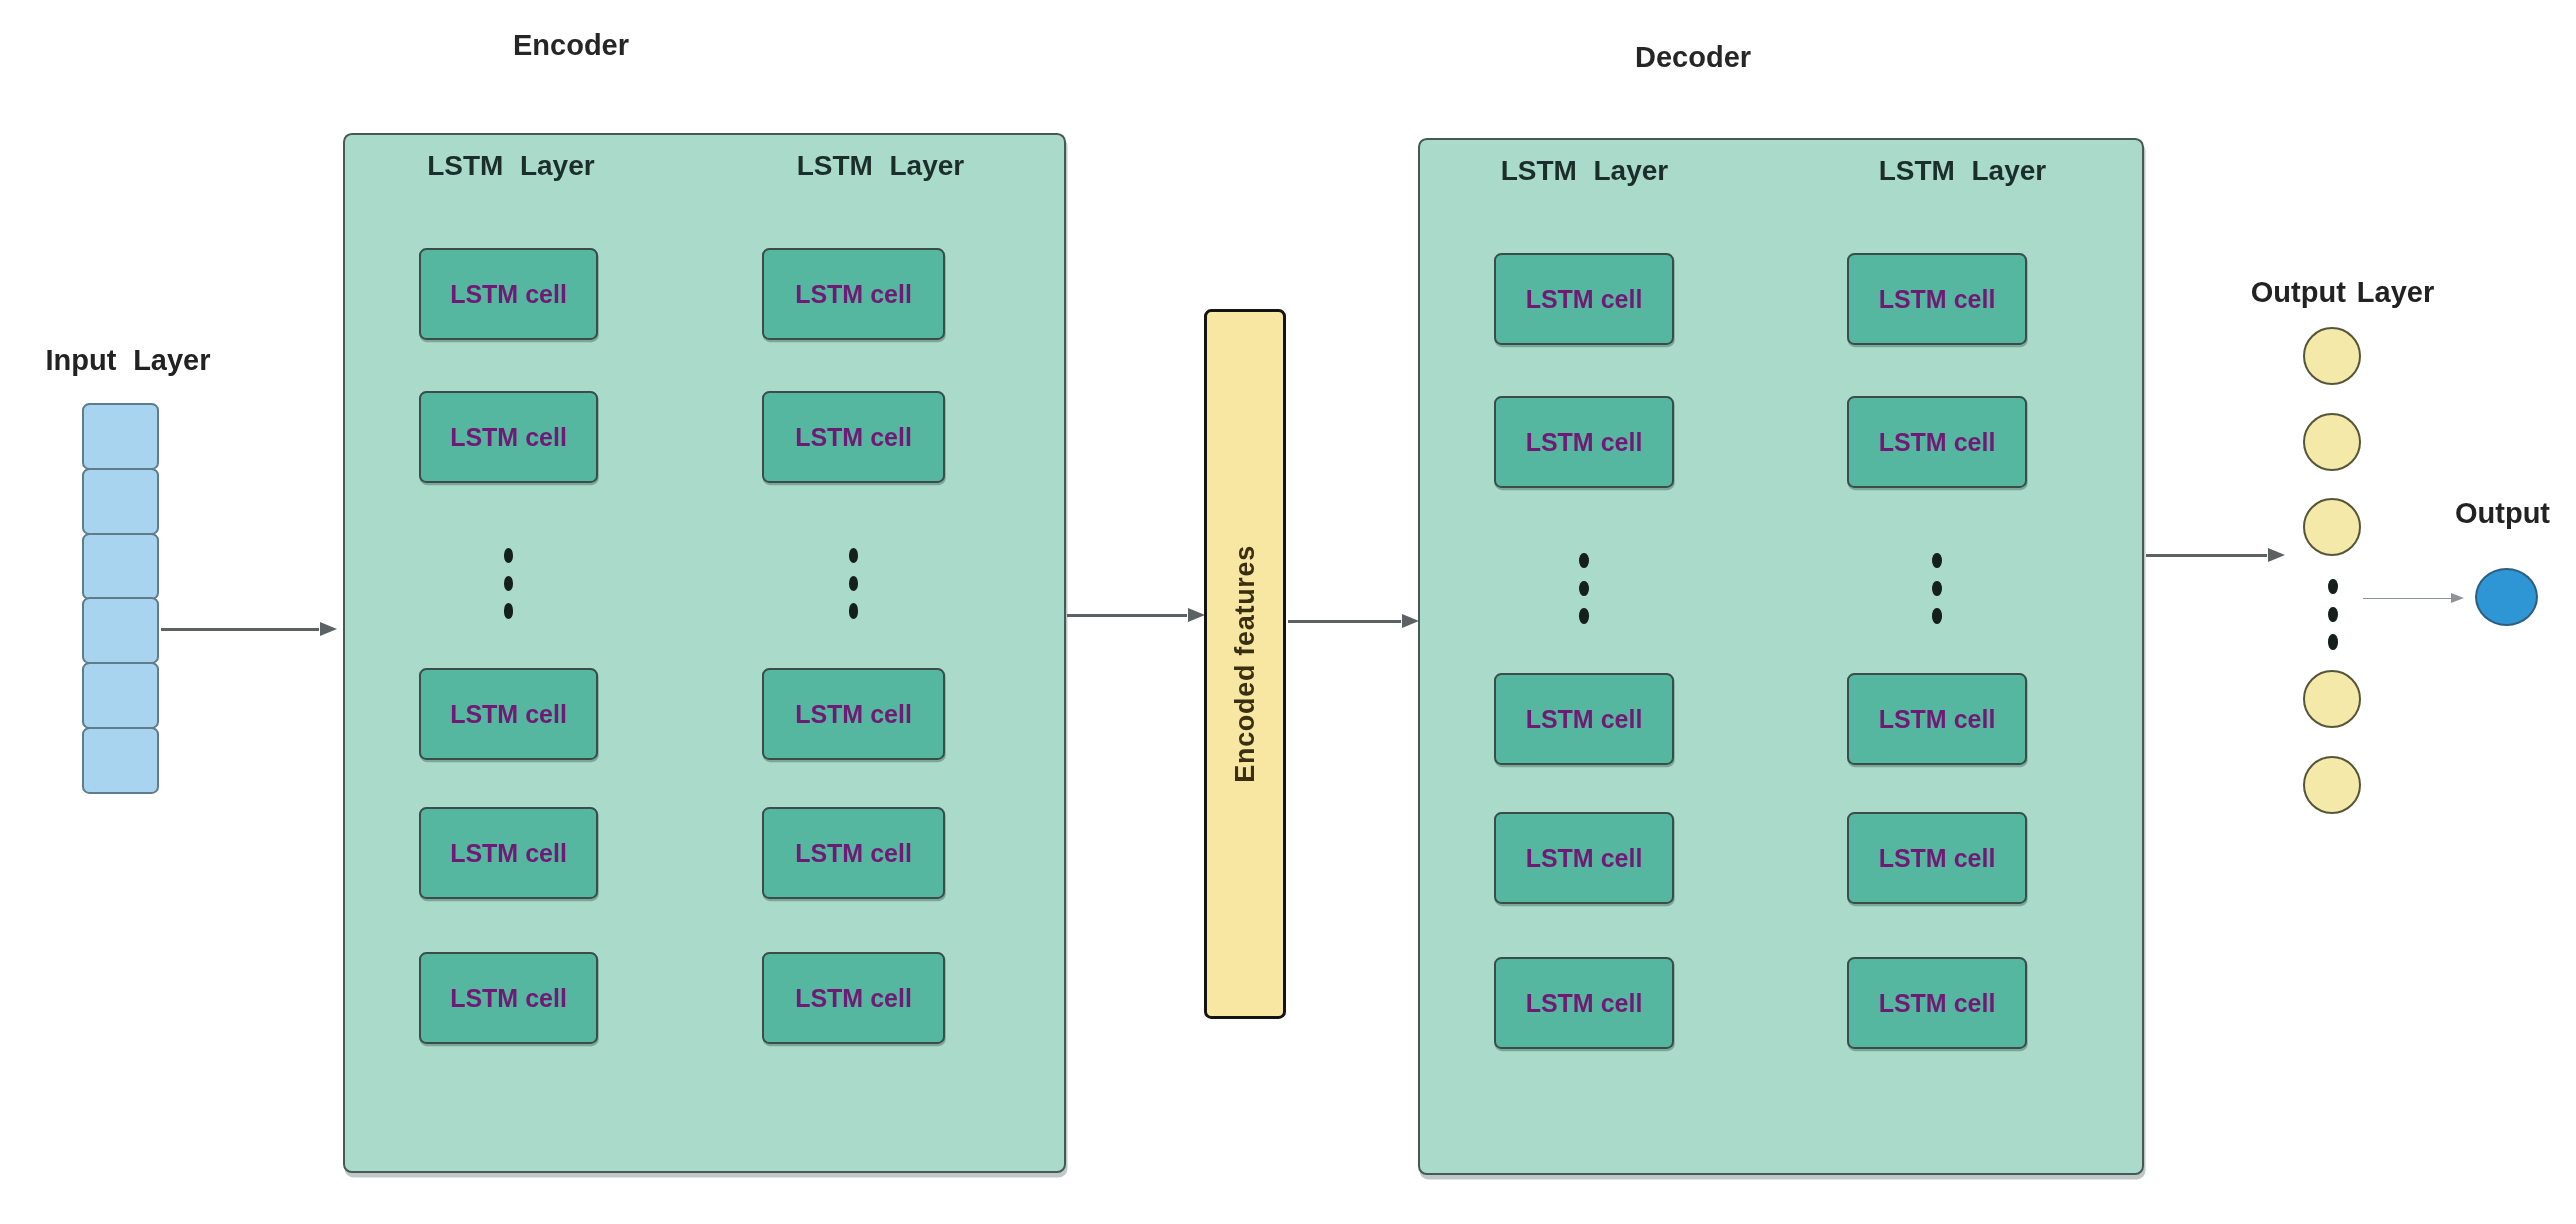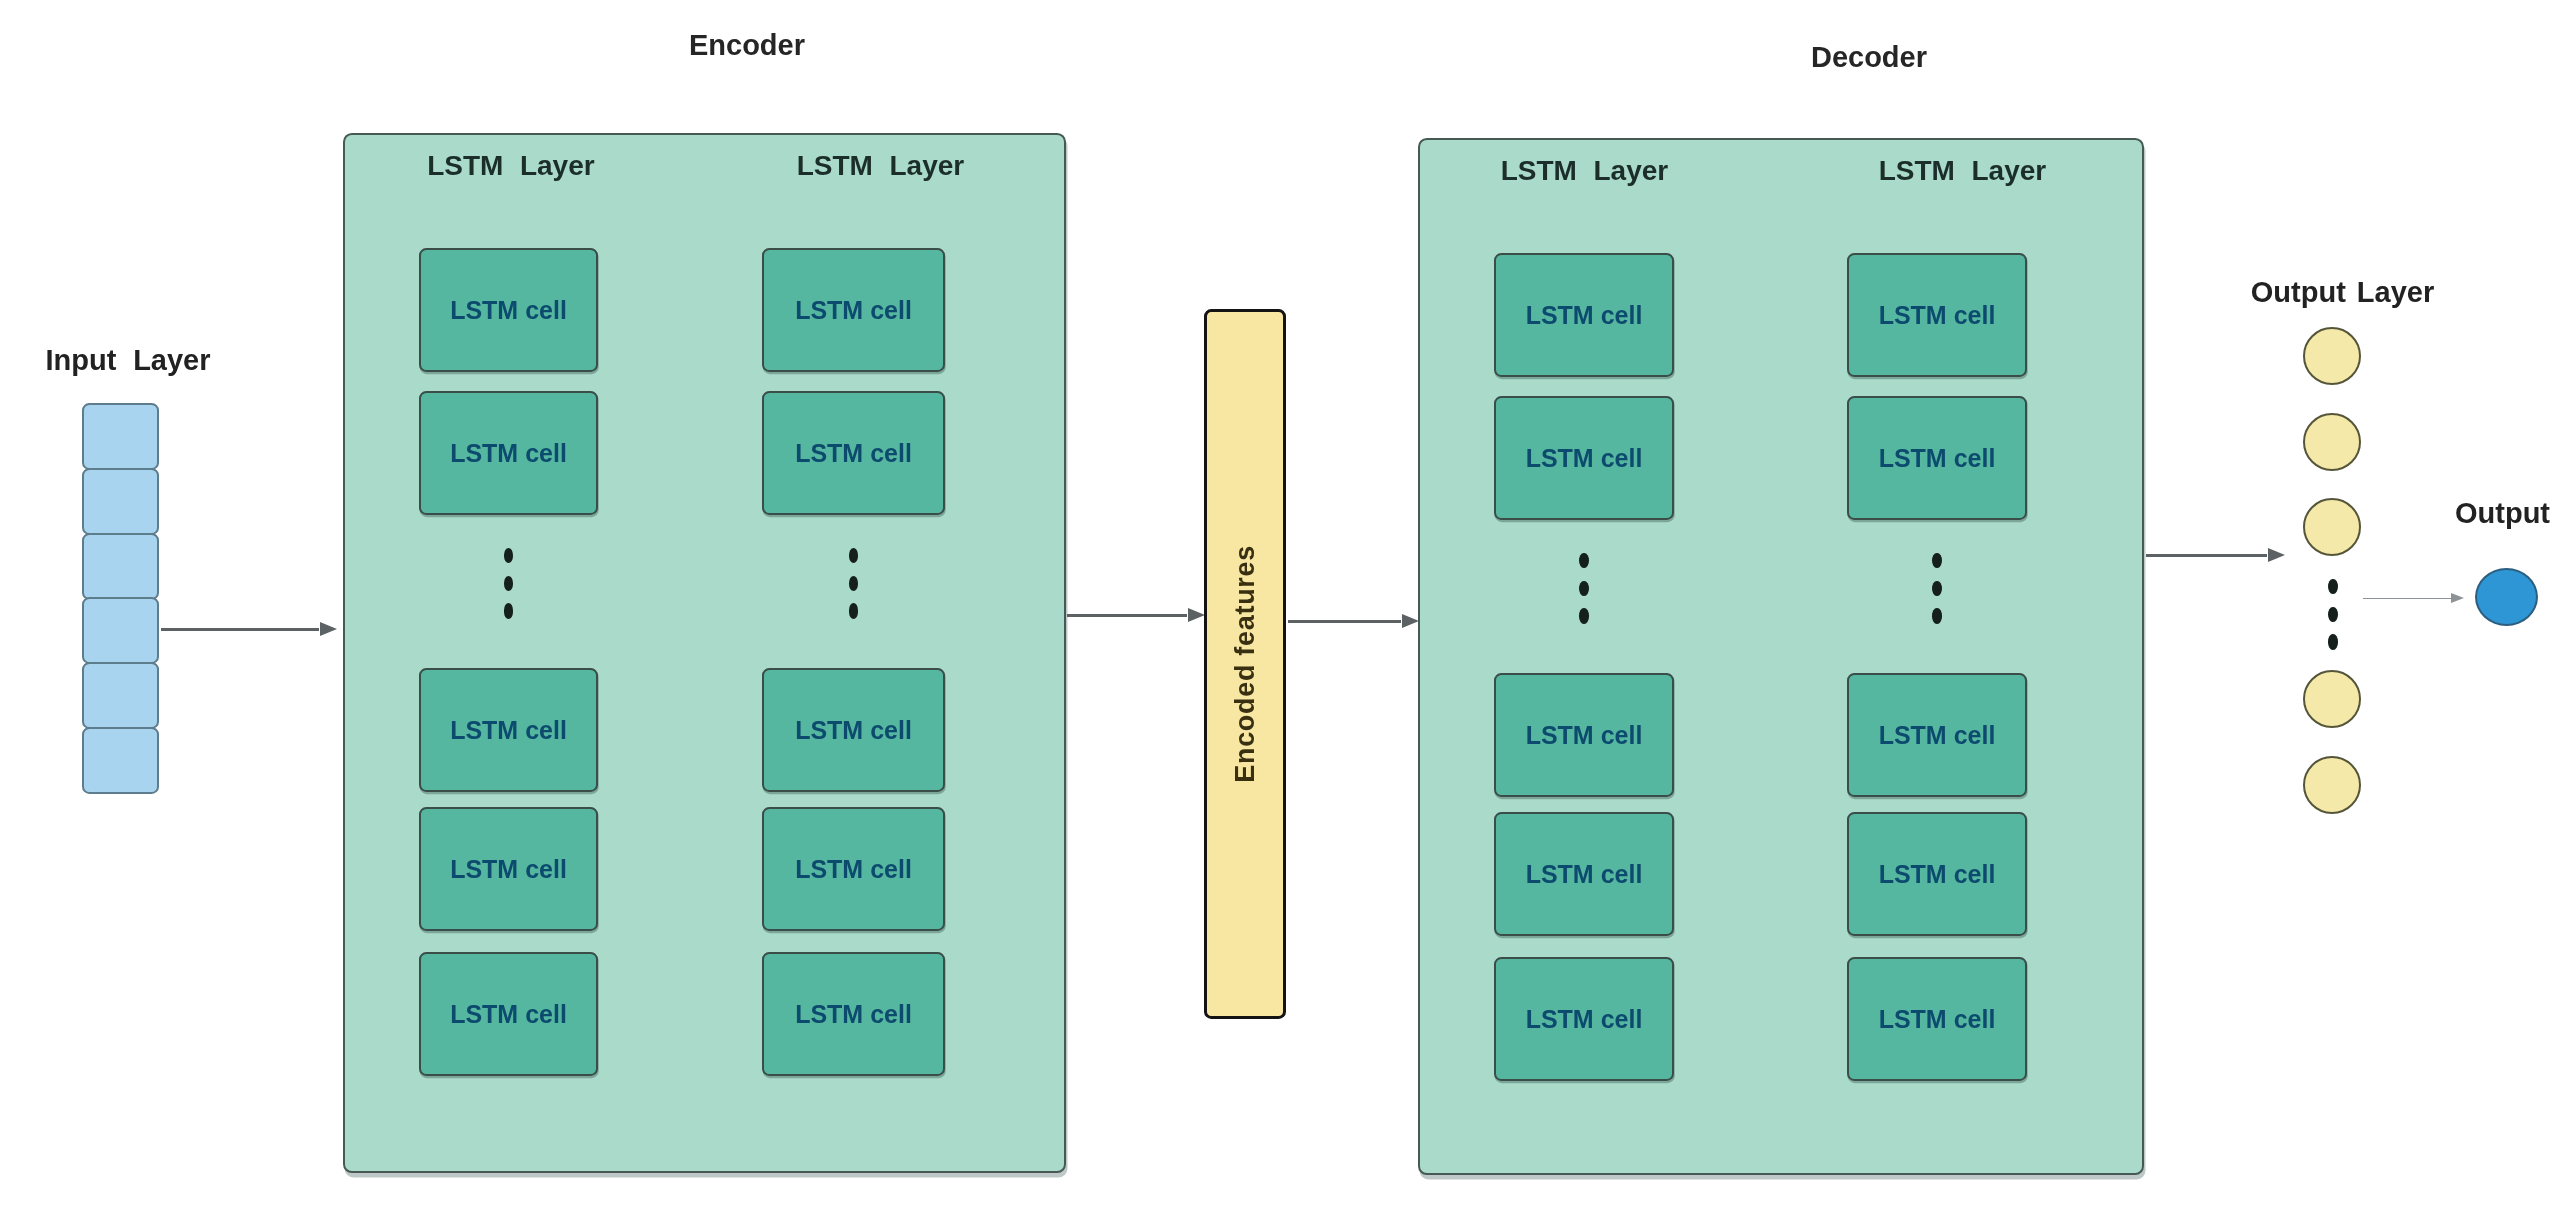--- a/index.html
+++ b/index.html
@@ -10,21 +10,21 @@
     position: relative;
     width: 2576px;
     height: 1224px;
     background: #ffffff;
     overflow: hidden;
   }
 
   .title {
     position: absolute;
     width: 292px;
-    text-align: right;
+    text-align: left;
     font-size: 29px;
     font-weight: bold;
     color: #262626;
     word-spacing: 2.9px;
   }
 
   .side-label {
     position: absolute;
     text-align: center;
     font-size: 29px;
@@ -51,30 +51,30 @@
     color: #1b2e2a;
     word-spacing: 8.8px;
   }
 
   .cell-col { position: absolute; top: 0; height: 100%; }
 
   .lstm-cell {
     position: absolute;
     left: 0;
     width: 100%;
-    height: 124px;
+    height: 92px;
     background: #55b79f;
     border: 2.2px solid #3a4d49;
     border-radius: 7.3px;
     display: flex;
     align-items: center;
     justify-content: center;
     font-size: 25px;
     font-weight: bold;
-    color: #0c4a6e;
+    color: #701a75;
     box-shadow: 0.7px 2.2px 0 rgba(40, 70, 64, 0.35);
   }
 
   .dots {
     position: absolute;
     left: 0;
     width: 100%;
     display: flex;
     flex-direction: column;
     align-items: center;

